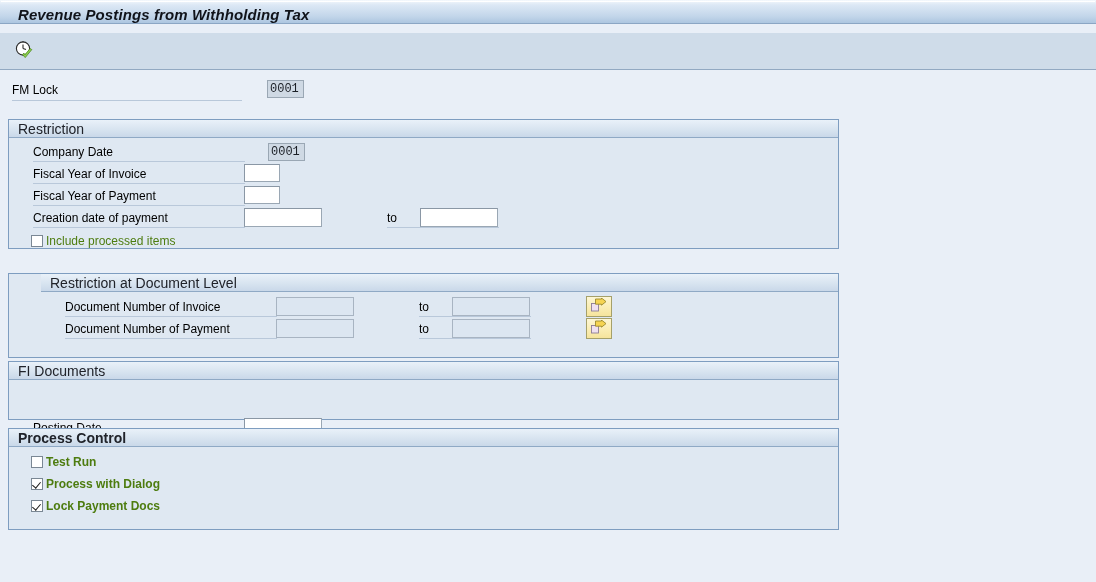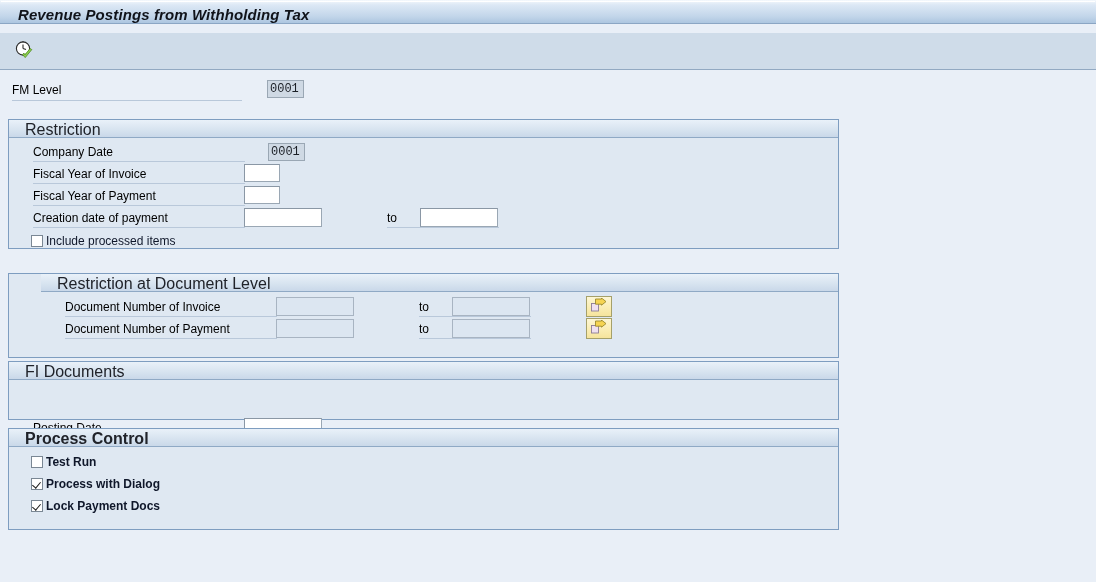--- a/index.html
+++ b/index.html
@@ -115,23 +115,23 @@
     box-sizing: border-box;
   }
   .panel-header {
     height: 17px;
     background: linear-gradient(to bottom, #e9f1f9 0%, #d8e4f0 55%, #c9d8e9 100%);
     border-bottom: 1px solid #8fa9c5;
     position: relative;
   }
   .panel-header-text {
     position: absolute;
-    left: 16px;
+    left: 9px;
     top: 1px;
-    font-size: 16px;
+    font-size: 14px;
     color: #20232a;
     white-space: nowrap;
   }
   .panel-body {
     position: relative;
   }
 
   
   .field-row {
     position: absolute;
@@ -215,21 +215,21 @@
     left: 2px;
     top: 1px;
     width: 4px;
     height: 7px;
     border: solid #1a1a1a;
     border-width: 0 1.6px 1.6px 0;
     transform: rotate(40deg);
   }
   .cb-label {
     font-size: 12px;
-    color: #0f172a;
+    color: #4d7c0f;
     margin-left: 3px;
     white-space: nowrap;
   }
 
   
   .arrow-btn {
     position: absolute;
     width: 26px;
     height: 21px;
     box-sizing: border-box;
@@ -261,21 +261,21 @@
       </svg>
     </span>
   </div>
   <div class="watermark">© www.tutorialkart.com</div>
 </div>
 
 <div class="content">
 
   <div class="fmarea-row">
     <span class="field-underline" style="left:12px; top:21px; width:230px;"></span>
-    <span class="fmarea-label">FM Level</span>
+    <span class="fmarea-label">FM Lock</span>
     <input class="txt display" style="left: 243px; top: 1px; width: 37px; height: 18px;" readonly="" value="0001">
   </div>
 
   <div class="panel" style="top:49px; height:130px;">
     <div class="panel-header">
       <span class="panel-header-text">Restriction</span>
     </div>
     <div class="panel-body">
 
       <div class="field-row" style="top:4px;">

